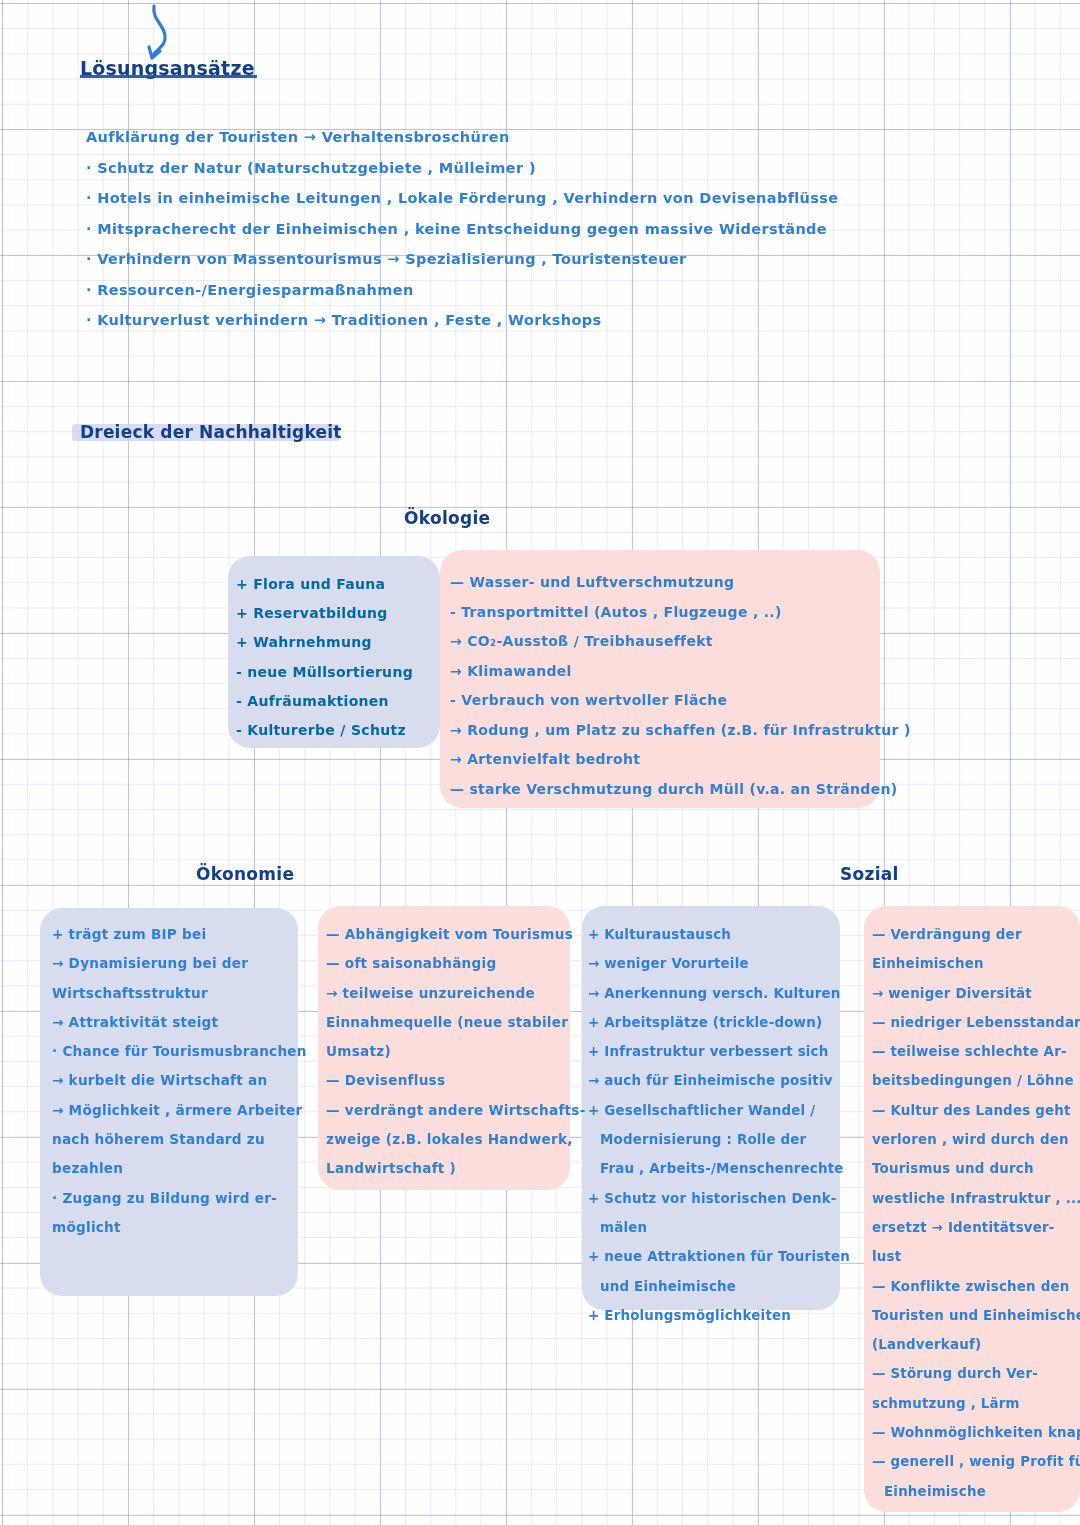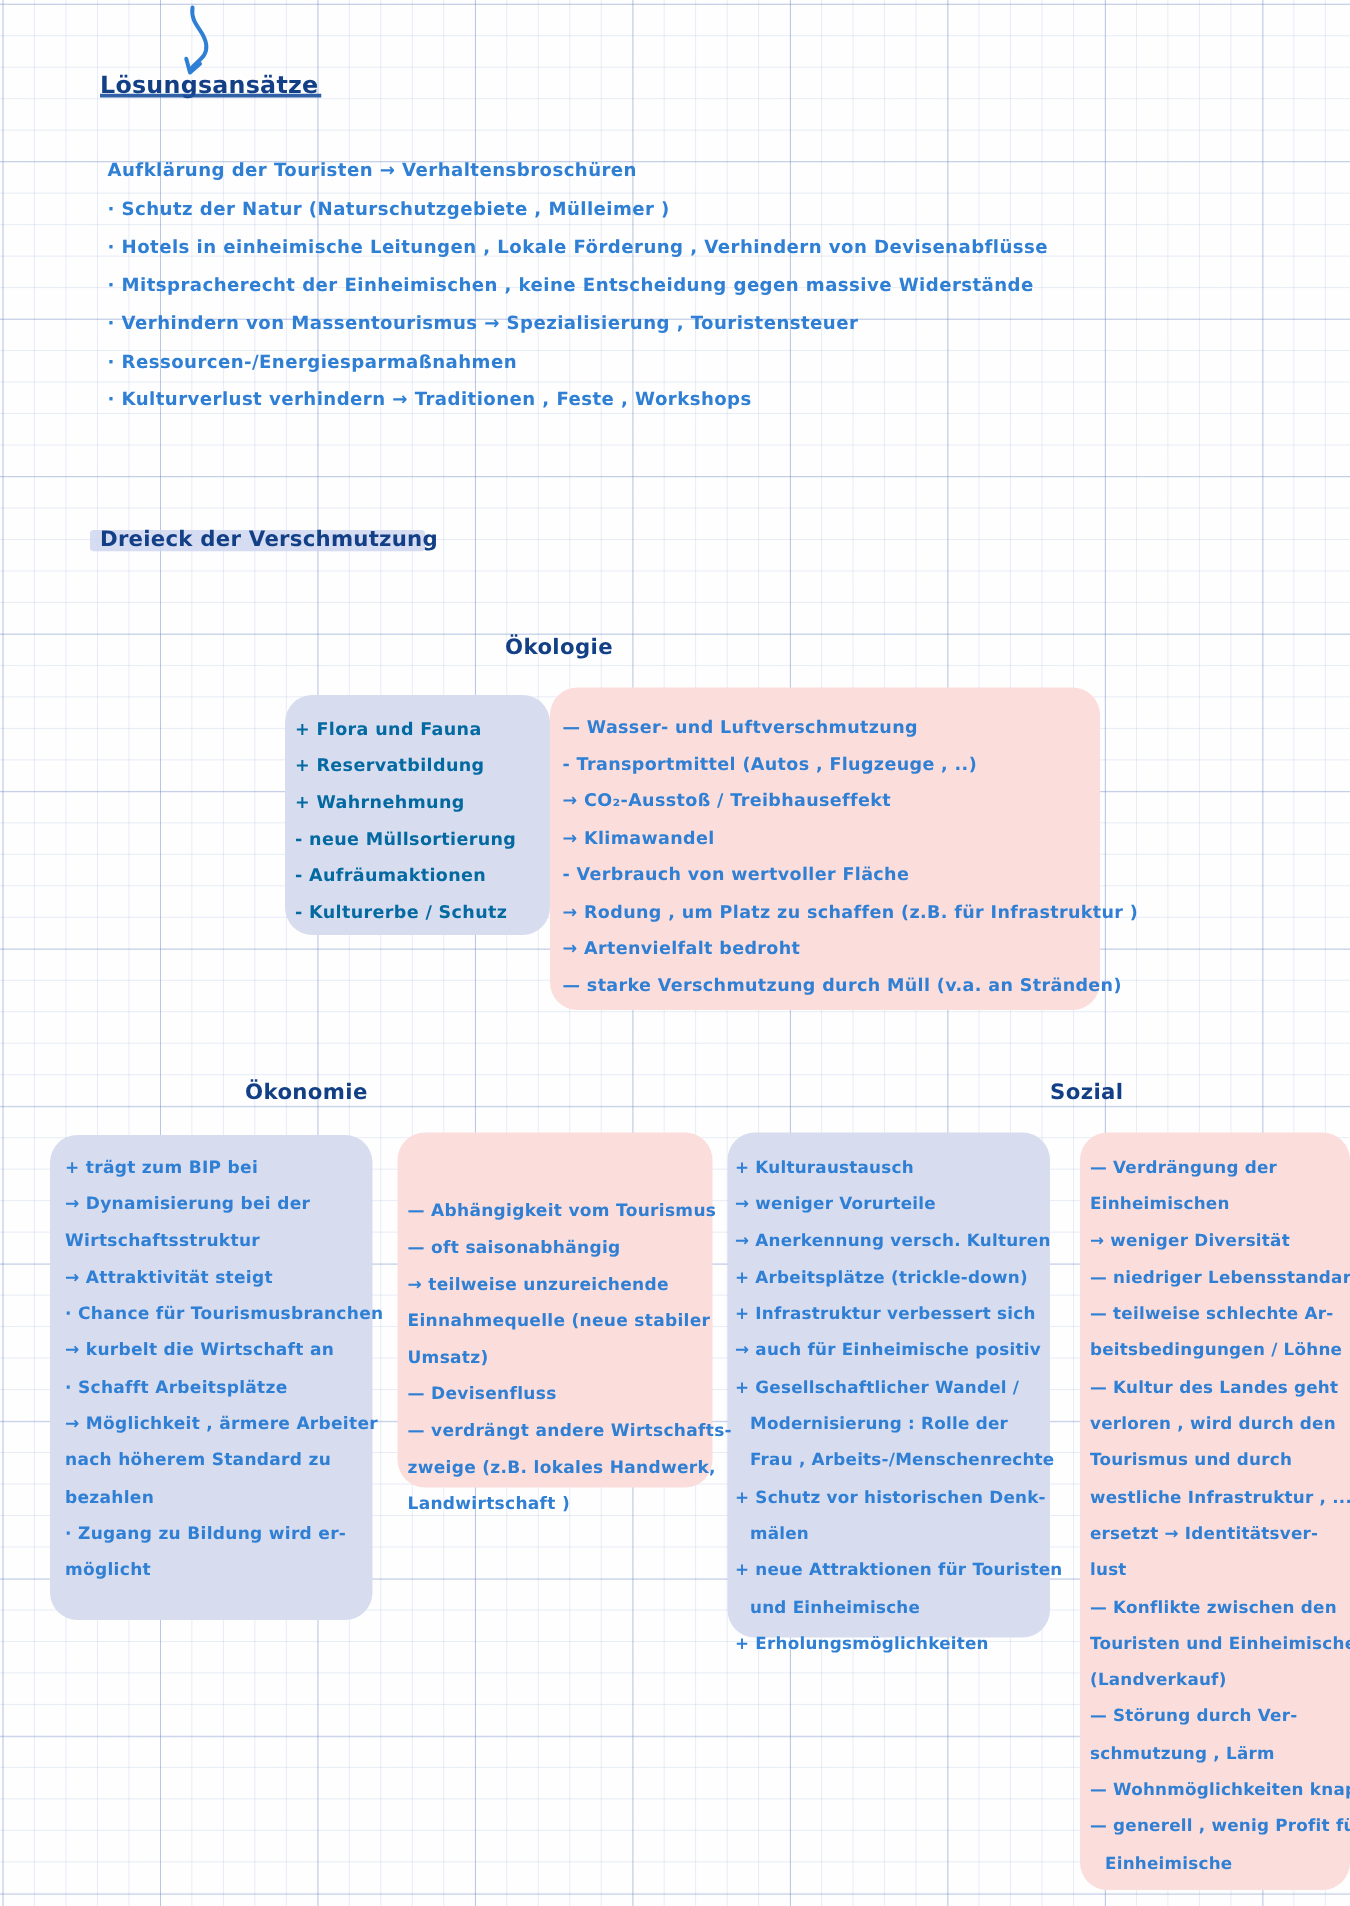--- a/index.html
+++ b/index.html
@@ -139,21 +139,21 @@
   #eco-neg-box { left: 440px; top: 550px; width: 440px; height: 258px; }
   #eco-neg-list { position: absolute; left: 450px; top: 568px; z-index: 3; }
   #eco-neg-list .li { font-size: 14px; line-height: 29.5px; color:#2f7fd4; font-weight:600; letter-spacing:0.3px; white-space: nowrap;}
 
   
   #okon-pos-box { left: 40px; top: 908px; width: 258px; height: 388px; }
   #okon-pos-list { position: absolute; left: 52px; top: 920px; z-index: 3; width: 250px; }
   #okon-pos-list .li { font-size: 13.6px; line-height: 29.3px; color:#2f7fd4; font-weight:600; letter-spacing:0.25px; white-space: nowrap;}
 
   #okon-neg-box { left: 318px; top: 906px; width: 252px; height: 284px; }
-  #okon-neg-list { position: absolute; left: 326px; top: 920px; z-index: 3; width: 248px; margin-top: 35px; }
+  #okon-neg-list { position: absolute; left: 326px; top: 920px; z-index: 3; width: 248px; }
   #okon-neg-list .li { font-size: 13.6px; line-height: 29.3px; color:#2f7fd4; font-weight:600; letter-spacing:0.25px; white-space: nowrap;}
 
   
   #soz-pos-box { left: 582px; top: 906px; width: 258px; height: 404px; }
   #soz-pos-list { position: absolute; left: 588px; top: 920px; z-index: 3; width: 256px; }
   #soz-pos-list .li { font-size: 13.4px; line-height: 29.3px; color:#2f7fd4; font-weight:600; letter-spacing:0.2px; white-space: nowrap;}
 
   #soz-neg-box { left: 864px; top: 906px; width: 216px; height: 606px; }
   #soz-neg-list { position: absolute; left: 872px; top: 920px; z-index: 3; width: 212px; }
   #soz-neg-list .li { font-size: 13.4px; line-height: 29.3px; color:#2f7fd4; font-weight:600; letter-spacing:0.2px; white-space: nowrap;}
@@ -186,21 +186,21 @@
     <div class="li">Aufklärung der Touristen → Verhaltensbroschüren</div>
     <div class="li">· Schutz der Natur (Naturschutzgebiete , Mülleimer )</div>
     <div class="li">· Hotels in einheimische Leitungen , Lokale Förderung , Verhindern  von Devisenabflüsse</div>
     <div class="li">· Mitspracherecht der Einheimischen , keine  Entscheidung gegen massive  Widerstände</div>
     <div class="li">· Verhindern von Massentourismus → Spezialisierung , Touristensteuer</div>
     <div class="li">· Ressourcen-/Energiesparmaßnahmen</div>
     <div class="li">· Kulturverlust verhindern → Traditionen , Feste , Workshops</div>
   </div>
 
   <div class="hl" style="left:72px; top:424px; width:268px; height:17px;"></div>
-  <div class="hw title-hw" id="dreieck-title">Dreieck der Verschmutzung</div>
+  <div class="hw title-hw" id="dreieck-title">Dreieck der Nachhaltigkeit</div>
 
   <div class="section-label" style="left:404px; top:508px;">Ökologie</div>
 
   <div class="box blue" id="eco-pos-box">
     <div class="items">
       <div class="li">+ Flora und Fauna</div>
       <div class="li">+ Reservatbildung</div>
       <div class="li">+ Wahrnehmung</div>
       <div class="li">- neue Müllsortierung</div>
       <div class="li">- Aufräumaktionen</div>
@@ -223,21 +223,20 @@
   <div class="section-label" style="left:196px; top:864px;">Ökonomie</div>
 
   <div class="box blue" id="okon-pos-box"></div>
   <div id="okon-pos-list">
     <div class="li">+ trägt zum BIP bei</div>
     <div class="li">→ Dynamisierung bei der</div>
     <div class="li">Wirtschaftsstruktur</div>
     <div class="li">→ Attraktivität steigt</div>
     <div class="li">· Chance für Tourismusbranchen</div>
     <div class="li">→ kurbelt die Wirtschaft an</div>
-    <div class="li">· Schafft Arbeitsplätze</div>
     <div class="li">→ Möglichkeit , ärmere  Arbeiter</div>
     <div class="li">nach höherem Standard zu</div>
     <div class="li">bezahlen</div>
     <div class="li">· Zugang zu Bildung wird er-</div>
     <div class="li">möglicht</div>
   </div>
 
   <div class="box pink" id="okon-neg-box"></div>
   <div id="okon-neg-list">
     <div class="li">— Abhängigkeit vom Tourismus</div>

